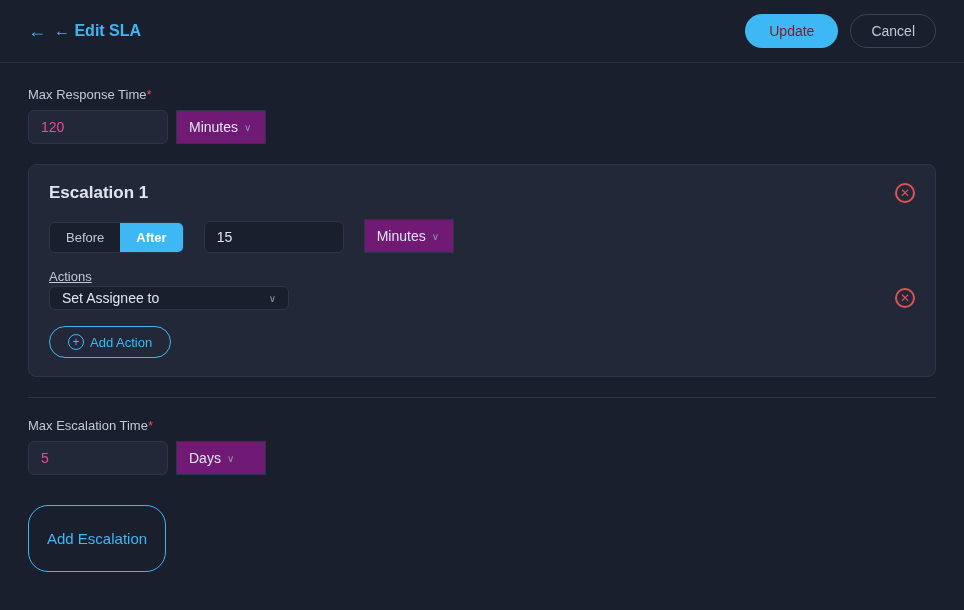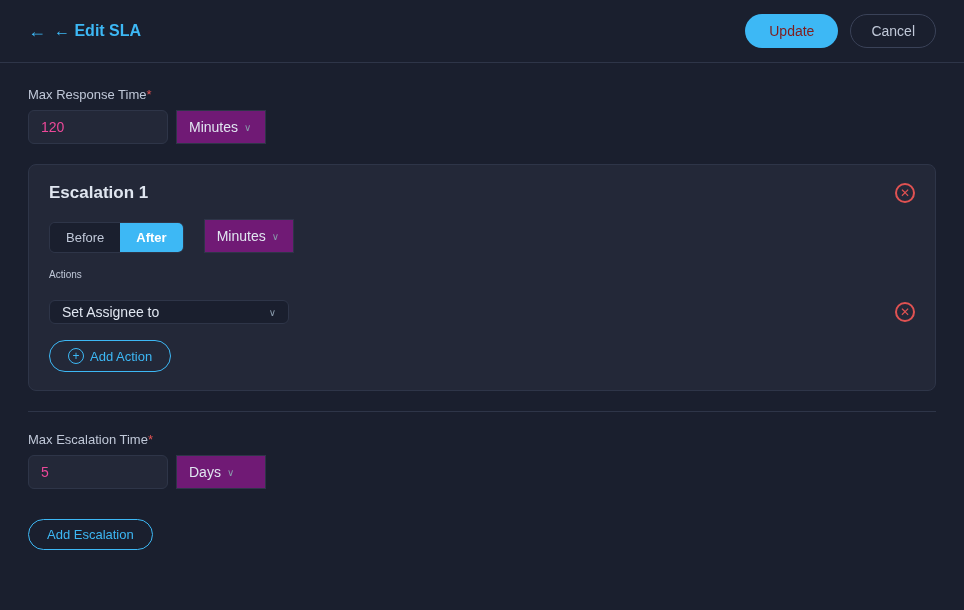--- a/index.html
+++ b/index.html
@@ -201,23 +201,24 @@
       border: 1px solid #2e3548;
       border-radius: 6px;
       color: #e0e6f0;
       padding: 7px 12px;
       font-size: 14px;
       width: 140px;
       outline: none;
     }
 
     .actions-label {
-      font-size: 10px;
+      font-size: 13px;
       color: #c0c8d8;
-      margin-bottom: 20px;
+      margin-bottom: 2px;
+      text-decoration: underline;
     }
 
     
     .action-row {
       display: flex;
       align-items: center;
       gap: 10px;
       margin-bottom: 16px;
     }
 
@@ -315,22 +316,22 @@
       border-top: 1px solid #2e3548;
       margin: 0 0 20px 0;
     }
 
     
     .add-escalation-btn {
       background: transparent;
       border: 1px solid #3db8f5;
       border-radius: 20px;
       color: #3db8f5;
-      padding: 7px 18px;
-      font-size: 13px;
+      padding: 24px 18px;
+      font-size: 15px;
       cursor: pointer;
       margin-top: 10px;
     }
   </style>
 </head>
 <body>
 
 <div class="page">
 
   <div class="header">
@@ -368,20 +369,21 @@
         <div class="close-circle">
           <span>✕</span>
         </div>
       </div>
 
       <div class="timing-row">
         <div class="toggle-group">
           <button class="toggle-btn">Before</button>
           <button class="toggle-btn active">After</button>
         </div>
+        <input class="timing-input" type="text" value="15" style="">
         <div class="select-btn">
           <span>Minutes</span>
           <span class="chevron">∨</span>
         </div>
       </div>
 
       <div class="actions-label">Actions</div>
 
       <div class="action-row">
         <div class="action-select">

